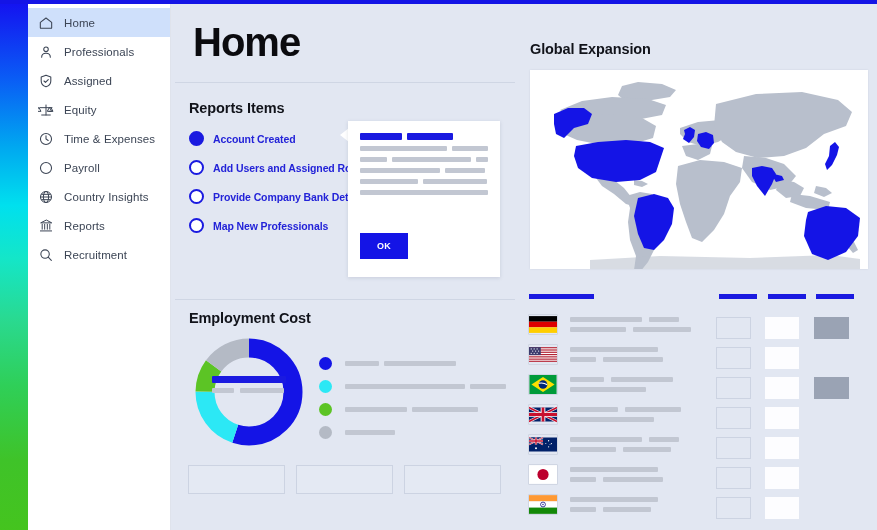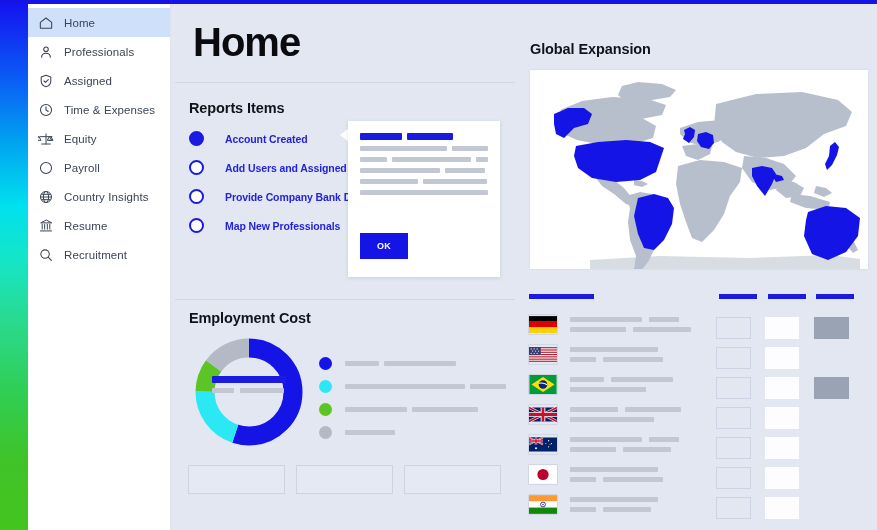--- a/index.html
+++ b/index.html
@@ -68,21 +68,21 @@
   #ge-title { left: 359px; top: 37px; }
 
   
   .ai-list { position: absolute; left: 18px; top: 120px; }
   .ai-row { display: flex; align-items: center; height: 29px; gap: 9px; }
   .radio {
     width: 15px; height: 15px; border-radius: 50%;
     border: 2.2px solid #1a1ae0; background: #ffffff; flex: 0 0 15px;
   }
   .radio.filled { background: #1a1ae0; }
-  .ai-label { font-size: 10.5px; font-weight: 700; color: #2323d8; letter-spacing: -.1px; margin-left: 12px; }
+  .ai-label { font-size: 10.5px; font-weight: 700; color: #2323d8; letter-spacing: -.1px; }
 
   
   .tip-card {
     position: absolute; left: 177px; top: 117px; width: 152px; height: 156px;
     background: #fff; box-shadow: 0 1px 4px rgba(30,40,70,.13);
   }
   .tip-arrow {
     position: absolute; left: 169px; top: 124px;
     width: 0; height: 0;
     border-top: 7px solid transparent;
@@ -174,41 +174,41 @@
           <svg viewBox="0 0 24 24" fill="none" stroke="#3c4555" stroke-width="1.6" stroke-linecap="round" stroke-linejoin="round">
             <path d="M12 3.2 4.8 6v6c0 4.3 3 7.4 7.2 8.8 4.2-1.4 7.2-4.5 7.2-8.8V6z"></path>
             <path d="M9 12l2.2 2.2L15.4 10"></path>
           </svg>
         </span>
       <span>Assigned</span>
     </div>
 
     <div class="nav-item">
       <span class="nav-ico">
-          <svg viewBox="0 0 24 24" fill="none" stroke="#3c4555" stroke-width="1.6" stroke-linecap="round">
-            <circle cx="12" cy="12" r="8.3"></circle>
-            <path d="M12 7.3V12l3.3 2.2"></path>
-          </svg>
-        </span>
-      <span>Time &amp; Expenses</span>
-    </div>
-
-    <div class="nav-item">
-      <span class="nav-ico">
           <svg viewBox="0 0 24 24" fill="none" stroke="#3c4555" stroke-width="1.5" stroke-linecap="round" stroke-linejoin="round">
             <path d="M12 4.5v15M5.5 19.5h13M3 8.5h18"></path>
             <path d="M3 8.5 6 14h-6zM21 8.5 24 14h-6" transform="translate(-1.5,0)"></path>
             <path d="M17.5 8.5 20.5 14h-6z"></path>
           </svg>
         </span>
       <span>Equity</span>
     </div>
 
     <div class="nav-item">
       <span class="nav-ico">
+          <svg viewBox="0 0 24 24" fill="none" stroke="#3c4555" stroke-width="1.6" stroke-linecap="round">
+            <circle cx="12" cy="12" r="8.3"></circle>
+            <path d="M12 7.3V12l3.3 2.2"></path>
+          </svg>
+        </span>
+      <span>Time &amp; Expenses</span>
+    </div>
+
+    <div class="nav-item">
+      <span class="nav-ico">
           <svg viewBox="0 0 24 24" fill="none" stroke="#3c4555" stroke-width="1.6">
             <circle cx="12" cy="12" r="8.3"></circle>
           </svg>
         </span>
       <span>Payroll</span>
     </div>
 
     <div class="nav-item">
       <span class="nav-ico">
           <svg viewBox="0 0 24 24" fill="none" stroke="#3c4555" stroke-width="1.5">
@@ -221,21 +221,21 @@
     </div>
 
     <div class="nav-item">
       <span class="nav-ico">
           <svg viewBox="0 0 24 24" fill="none" stroke="#3c4555" stroke-width="1.5" stroke-linecap="round">
             <path d="M12 3.3 4 7.3h16z"></path>
             <path d="M6.3 9.4v7.4M10 9.4v7.4M14 9.4v7.4M17.7 9.4v7.4"></path>
             <path d="M3.6 19.4h16.8"></path>
           </svg>
         </span>
-      <span>Resume</span>
+      <span>Reports</span>
     </div>
 
     <div class="nav-item">
       <span class="nav-ico">
           <svg viewBox="0 0 24 24" fill="none" stroke="#3c4555" stroke-width="1.6" stroke-linecap="round">
             <circle cx="10.6" cy="10.6" r="6.3"></circle>
             <path d="M15.3 15.3 20 20"></path>
           </svg>
         </span>
       <span>Recruitment</span>

